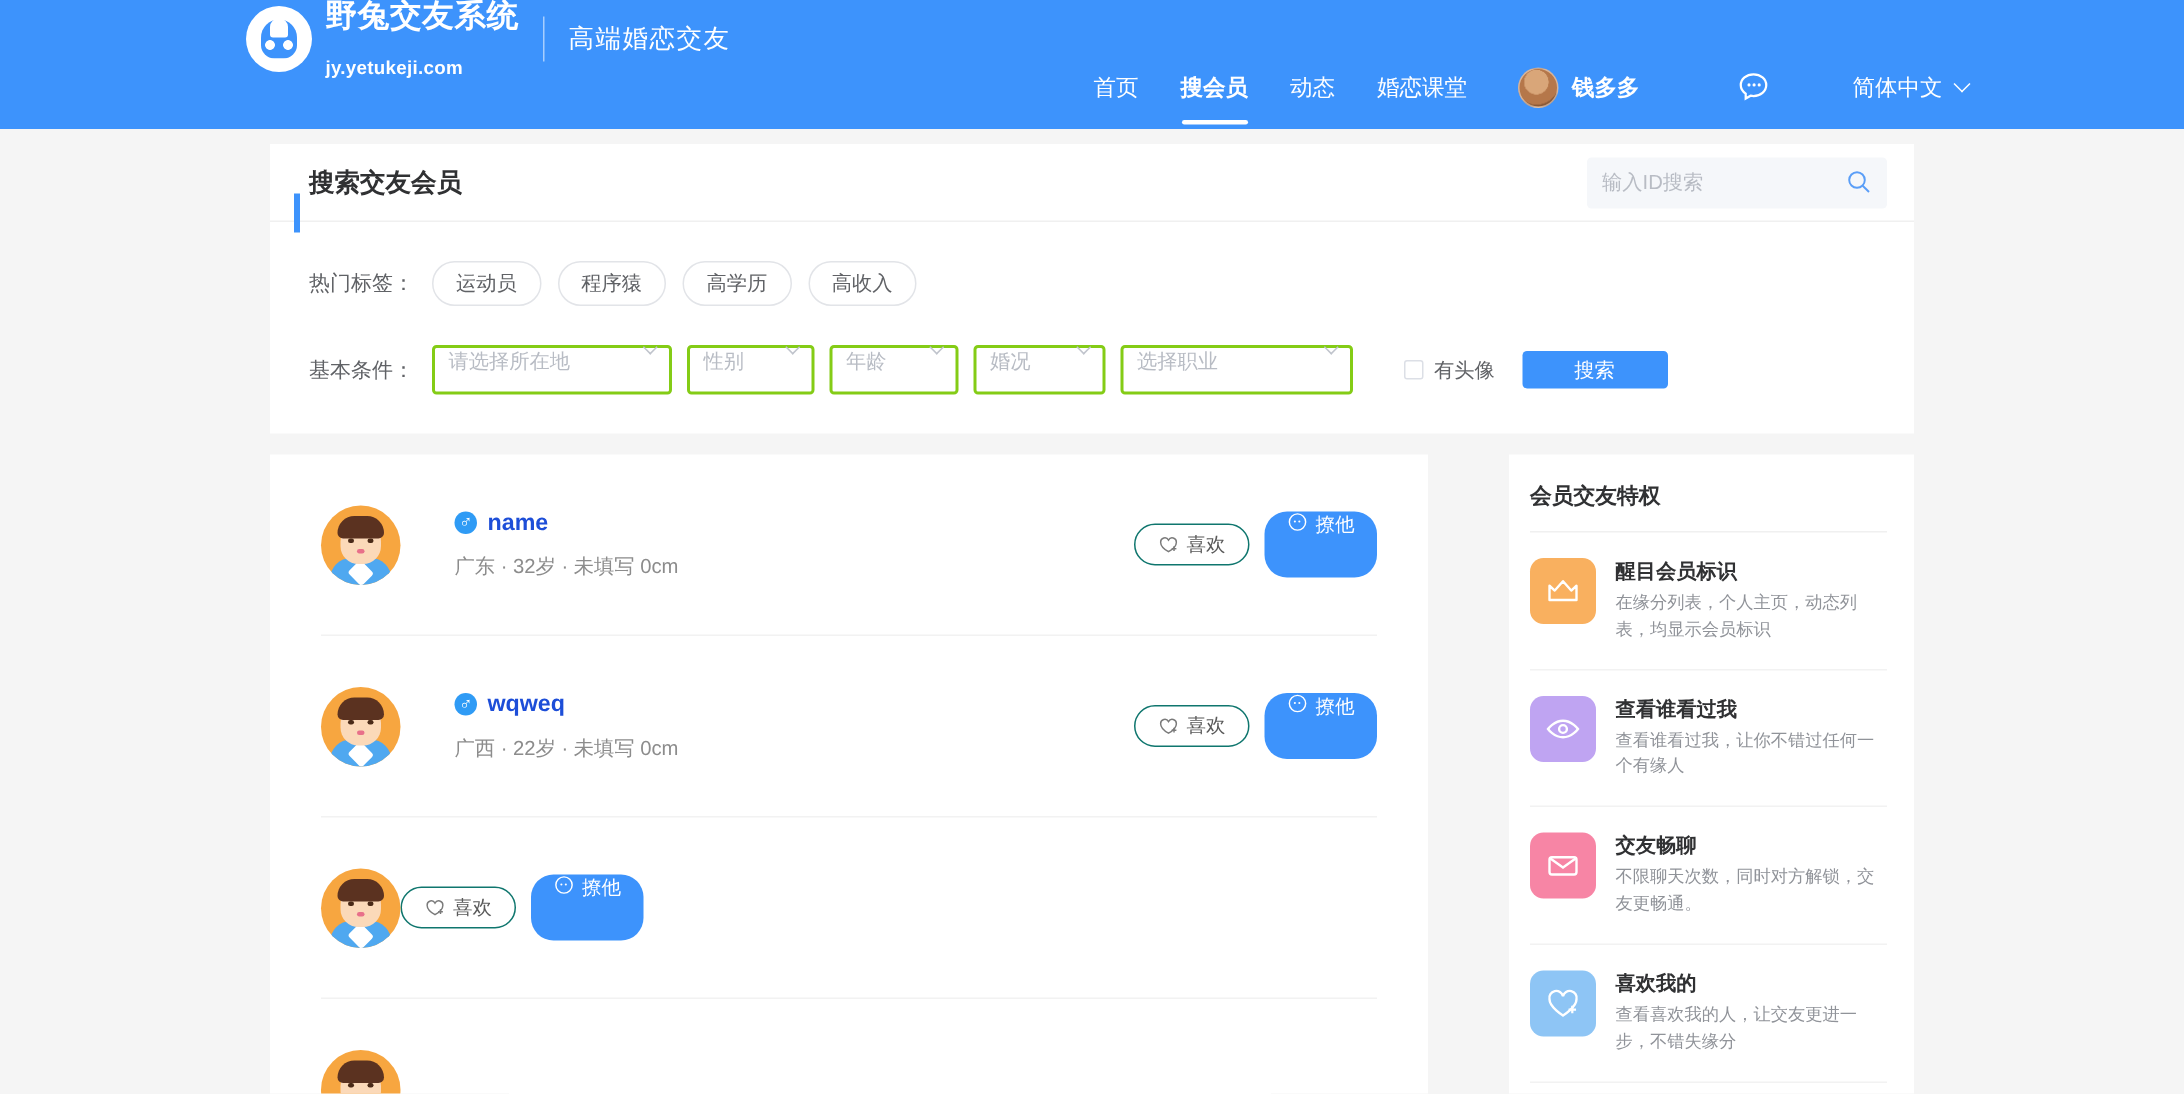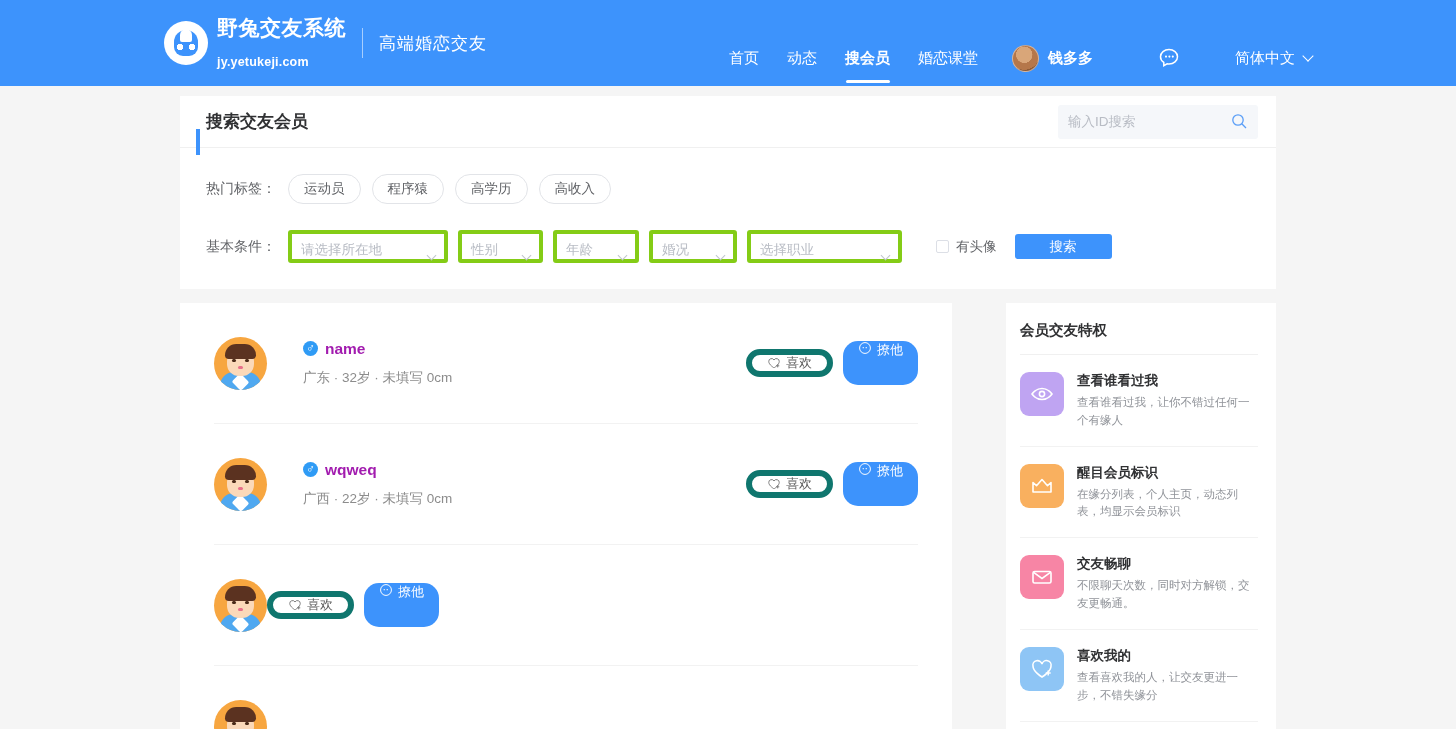--- a/index.html
+++ b/index.html
@@ -8,21 +8,21 @@
     background: #f5f5f5;
     font-family: "Liberation Sans", "DejaVu Sans", sans-serif;
     overflow: hidden;
   }
 
   
   .header {
     height: 86px;
     background: #3d93fc;
     display: flex;
-    align-items: center;
+    align-items: flex-start;
     position: relative;
   }
   .brand { display: flex; align-items: center; margin-left: 164px; }
   .logo-mark {
     width: 44px; height: 44px; border-radius: 50%;
     background: #ffffff;
     position: relative;
     flex: 0 0 auto;
     overflow: hidden;
   }
@@ -137,22 +137,22 @@
   }
   .cond-label { font-size: 14px; color: #606266; width: 82px; flex: 0 0 auto; }
   .tag {
     height: 30px; min-width: 66px; padding: 0 15px;
     border: 1px solid #e2e4e8; border-radius: 16px;
     display: flex; align-items: center; justify-content: center;
     font-size: 13.5px; color: #606266; margin-right: 11px; cursor: pointer;
     background: #ffffff;
   }
   .sel {
-    height: 33px; border: 4px solid #84cc16; border-radius: 3px;
-    display: flex; align-items: flex-end; justify-content: space-between;
+    height: 33px; border: 2px solid #84cc16; border-radius: 3px;
+    display: flex; align-items: flex-start; justify-content: space-between;
     padding: 0 9px; font-size: 13.5px; color: #b8bcc4;
     margin-right: 10px; background: #ffffff; cursor: pointer;
   }
   .sel .scv {
     display: inline-block; width: 7px; height: 7px;
     border-right: 1.3px solid #c0c4cc; border-bottom: 1.3px solid #c0c4cc;
     transform: rotate(45deg); margin-left: 12px; margin-top: -4px;
   }
   .sel-loc { width: 160px; }
   .sel-gender { width: 85px; }
@@ -221,25 +221,25 @@
   .gender-badge {
     width: 15px; height: 15px; border-radius: 50%;
     background: #2f9bf5; flex: 0 0 auto;
     position: relative; margin-right: 7px;
   }
   .gender-badge::before {
     content: "♂"; position: absolute; left: 0; top: 0;
     width: 15px; height: 15px; line-height: 15px; text-align: center;
     color: #ffffff; font-size: 12px;
   }
-  .m-name { font-size: 15.5px; font-weight: bold; color: #a21caf; }
+  .m-name { font-size: 15.5px; font-weight: bold; color: #1d4ed8; }
   .m-meta { font-size: 13.5px; color: #8c8c8c; margin-top: 11px; }
   .m-actions { display: flex; align-items: center; gap: 10px; flex: 0 0 auto; }
   .btn-like {
-    height: 28px; padding: 0 15px; border: 6px solid #0f766e;
+    height: 28px; padding: 0 15px; border: 1px solid #0f766e;
     border-radius: 15px; background: #ffffff; color: #5a5a5a;
     font-size: 13px; display: flex; align-items: center; gap: 5px;
     cursor: pointer;
   }
   .btn-flirt {
     height: 44px; padding: 0 15px; border: none;
     border-radius: 15px; background: #3d93fc; color: #ffffff;
     font-size: 13px; display: flex; align-items: flex-start; gap: 5px;
     cursor: pointer;
   }
@@ -277,22 +277,22 @@
     <div class="brand-text">
       <span class="brand-cn">野兔交友系统</span>
       <span class="brand-url">jy.yetukeji.com</span>
     </div>
     <div class="brand-sep"></div>
     <span class="brand-slogan">高端婚恋交友</span>
   </div>
 
   <div class="nav">
     <div class="nav-item">首页</div>
+    <div class="nav-item active">搜会员</div>
     <div class="nav-item">动态</div>
-    <div class="nav-item active">搜会员</div>
     <div class="nav-item">婚恋课堂</div>
 
     <div class="user-block">
       <div class="user-avatar"></div>
       <span class="user-name">钱多多</span>
     </div>
 
     <div class="chat-icon-wrap">
       <svg width="28" height="28" viewBox="0 0 28 28">
         <path d="M14 5.5c-4.7 0-8.5 3.2-8.5 7.2 0 2.3 1.3 4.4 3.3 5.7v3.3l3.3-1.9c.6.1 1.2.2 1.9.2 4.7 0 8.5-3.2 8.5-7.3S18.7 5.5 14 5.5z" fill="none" stroke="#ffffff" stroke-width="1.5"></path>
@@ -485,41 +485,41 @@
               <span class="eyeR"></span>
           </div>
         </div>
 
       </div>
 
       <div class="sidebar">
         <div class="side-title">会员交友特权</div>
 
         <div class="priv">
+          <div class="priv-icon" style="background:#f9b05f">
+            <svg width="26" height="26" viewBox="0 0 26 26">
+              <path d="M4 9.5l3.5 3.2L13 6.5l5.5 6.2L22 9.5v9.5H4z" fill="none" stroke="#ffffff" stroke-width="1.6" stroke-linejoin="round"></path>
+            </svg>
+          </div>
+          <div class="priv-text">
+            <div class="priv-title">醒目会员标识</div>
+            <div class="priv-desc">在缘分列表，个人主页，动态列表，均显示会员标识</div>
+          </div>
+        </div>
+
+        <div class="priv">
           <div class="priv-icon" style="background:#bfa4f2">
             <svg width="26" height="26" viewBox="0 0 26 26">
               <path d="M3 13s4-5.5 10-5.5S23 13 23 13s-4 5.5-10 5.5S3 13 3 13z" fill="none" stroke="#ffffff" stroke-width="1.6"></path>
               <circle cx="13" cy="13" r="2.6" fill="none" stroke="#ffffff" stroke-width="1.6"></circle>
             </svg>
           </div>
           <div class="priv-text">
             <div class="priv-title">查看谁看过我</div>
             <div class="priv-desc">查看谁看过我，让你不错过任何一个有缘人</div>
-          </div>
-        </div>
-
-        <div class="priv">
-          <div class="priv-icon" style="background:#f9b05f">
-            <svg width="26" height="26" viewBox="0 0 26 26">
-              <path d="M4 9.5l3.5 3.2L13 6.5l5.5 6.2L22 9.5v9.5H4z" fill="none" stroke="#ffffff" stroke-width="1.6" stroke-linejoin="round"></path>
-            </svg>
-          </div>
-          <div class="priv-text">
-            <div class="priv-title">醒目会员标识</div>
-            <div class="priv-desc">在缘分列表，个人主页，动态列表，均显示会员标识</div>
           </div>
         </div>
 
         <div class="priv">
           <div class="priv-icon" style="background:#f785a5">
             <svg width="26" height="26" viewBox="0 0 26 26">
               <rect x="4" y="7.5" width="18" height="11.5" rx="1.6" fill="none" stroke="#ffffff" stroke-width="1.6"></rect>
               <path d="M4.6 8.4L13 14.4l8.4-6" fill="none" stroke="#ffffff" stroke-width="1.6"></path>
             </svg>
           </div>

